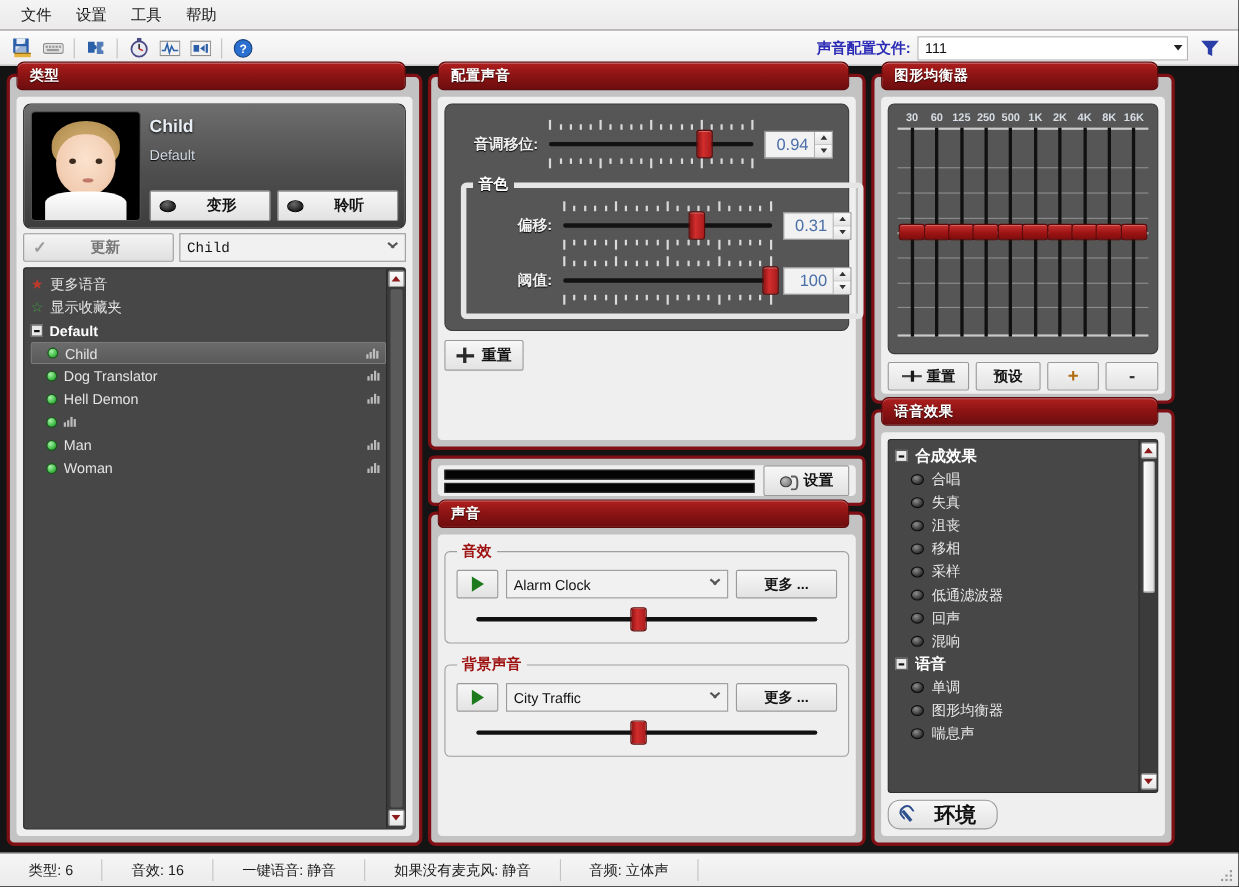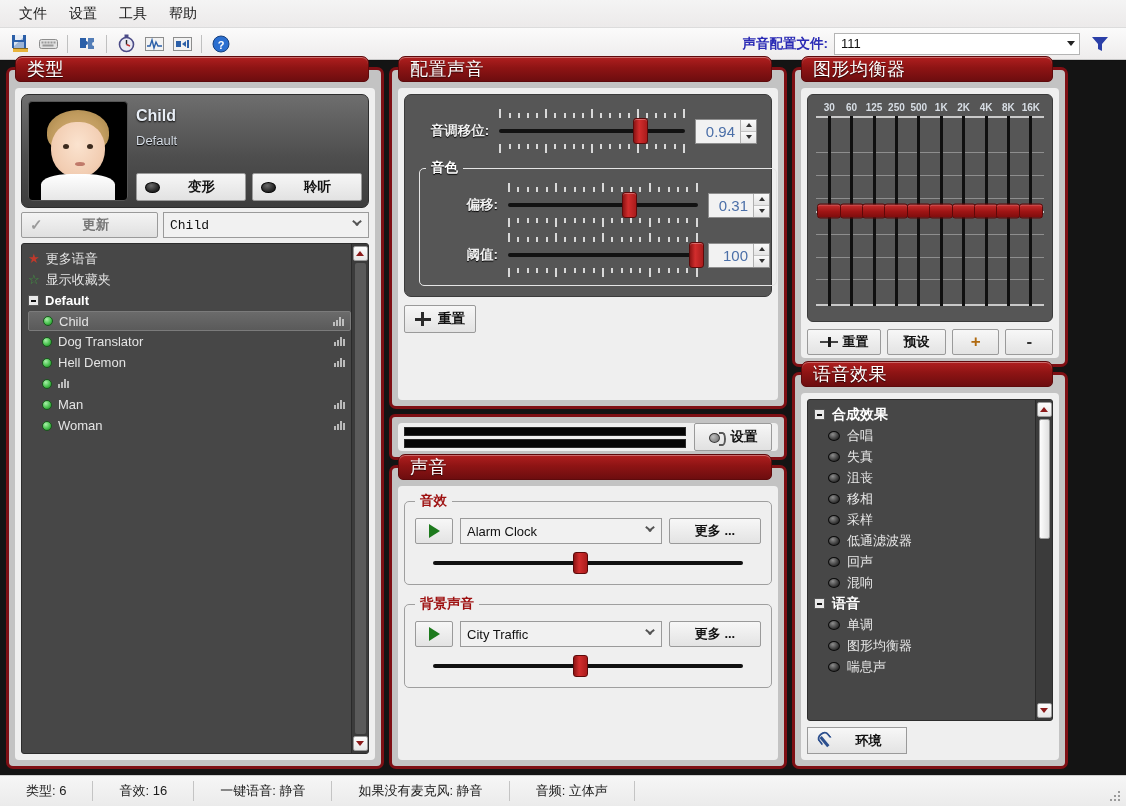--- a/index.html
+++ b/index.html
@@ -95,21 +95,21 @@
     height: 26px;
     background: linear-gradient(180deg,#b01f1f 0%,#8e1414 45%,#6d0d0f 100%);
     border-radius: 7px 7px 5px 5px;
     border: 1px solid #5e0a0c;
     box-shadow: inset 0 1px 0 rgba(255,255,255,.35);
     display: flex; align-items: center;
     padding-left: 11px;
     z-index: 3;
   }
   .panel-head span {
-    color: #ffffff; font-size: 18px; font-weight: 400;
+    color: #ffffff; font-size: 13px; font-weight: 700;
     text-shadow: 0 1px 1px rgba(0,0,0,.7);
     letter-spacing: .5px;
   }
 
   
   .col-type { width: 378px; display: flex; flex-direction: column; }
   .avatar-box {
     background: linear-gradient(180deg,#6e6e6e 0%,#4e4e4e 55%,#3d3d3d 100%);
     border: 1px solid #2d2d2d;
     border-radius: 7px;
@@ -301,21 +301,21 @@
   .spin-btns { width: 16px; display: flex; flex-direction: column; border-left: 1px solid #b0b0b0; }
   .spin-btns div {
     flex: 1; background: linear-gradient(180deg,#fafafa,#e4e4e4);
     display: flex; align-items: center; justify-content: center;
   }
   .spin-btns div:first-child { border-bottom: 1px solid #c4c4c4; }
   .sp-up { width:0;height:0;border-left:3px solid transparent;border-right:3px solid transparent;border-bottom:4px solid #333; }
   .sp-dn { width:0;height:0;border-left:3px solid transparent;border-right:3px solid transparent;border-top:4px solid #333; }
 
   fieldset.timbre {
-    border: 1px solid #e5e5e5; border-radius: 5px;
+    border: 5px solid #e5e5e5; border-radius: 5px;
     padding: 6px 6px 2px 6px; margin-top: 4px;
   }
   fieldset.timbre legend {
     font-size: 13.5px; font-weight: 700; color: #ffffff;
     padding: 0 5px; text-shadow: 0 1px 1px #000;
   }
 
   .btn-std {
     height: 28px; min-width: 66px;
     background: linear-gradient(180deg,#f7f7f7 0%,#e3e3e3 100%);
@@ -452,23 +452,23 @@
     display: flex; flex-direction: column; align-items: center; padding: 2px 0;
   }
   .fx-thumb-sb {
     width: 11px; background: linear-gradient(90deg,#fdfdfd,#e0e0e0);
     border: 1px solid #9a9a9a; border-radius: 2px; margin: 2px 0;
   }
   .env-row { margin-top: 6px; }
   .env-btn {
     width: 100px; height: 27px;
     background: linear-gradient(180deg,#f7f7f7 0%,#e3e3e3 100%);
-    border: 1px solid #9a9a9a; border-radius: 0;
+    border: 1px solid #9a9a9a; border-radius: 11px;
     display: flex; align-items: center; gap: 8px; padding: 0 8px;
-    font-size: 13px; font-weight: 600; color: #111;
+    font-size: 19px; font-weight: 600; color: #111;
   }
   .wrench-icon {
     width: 15px; height: 15px; position: relative; flex: none;
     transform: rotate(-40deg);
   }
   .wrench-icon::before {
     content:''; position:absolute; left:6px; top:3px; width:3px; height:12px;
     background:#2c4f8e;
   }
   .wrench-icon::after {

